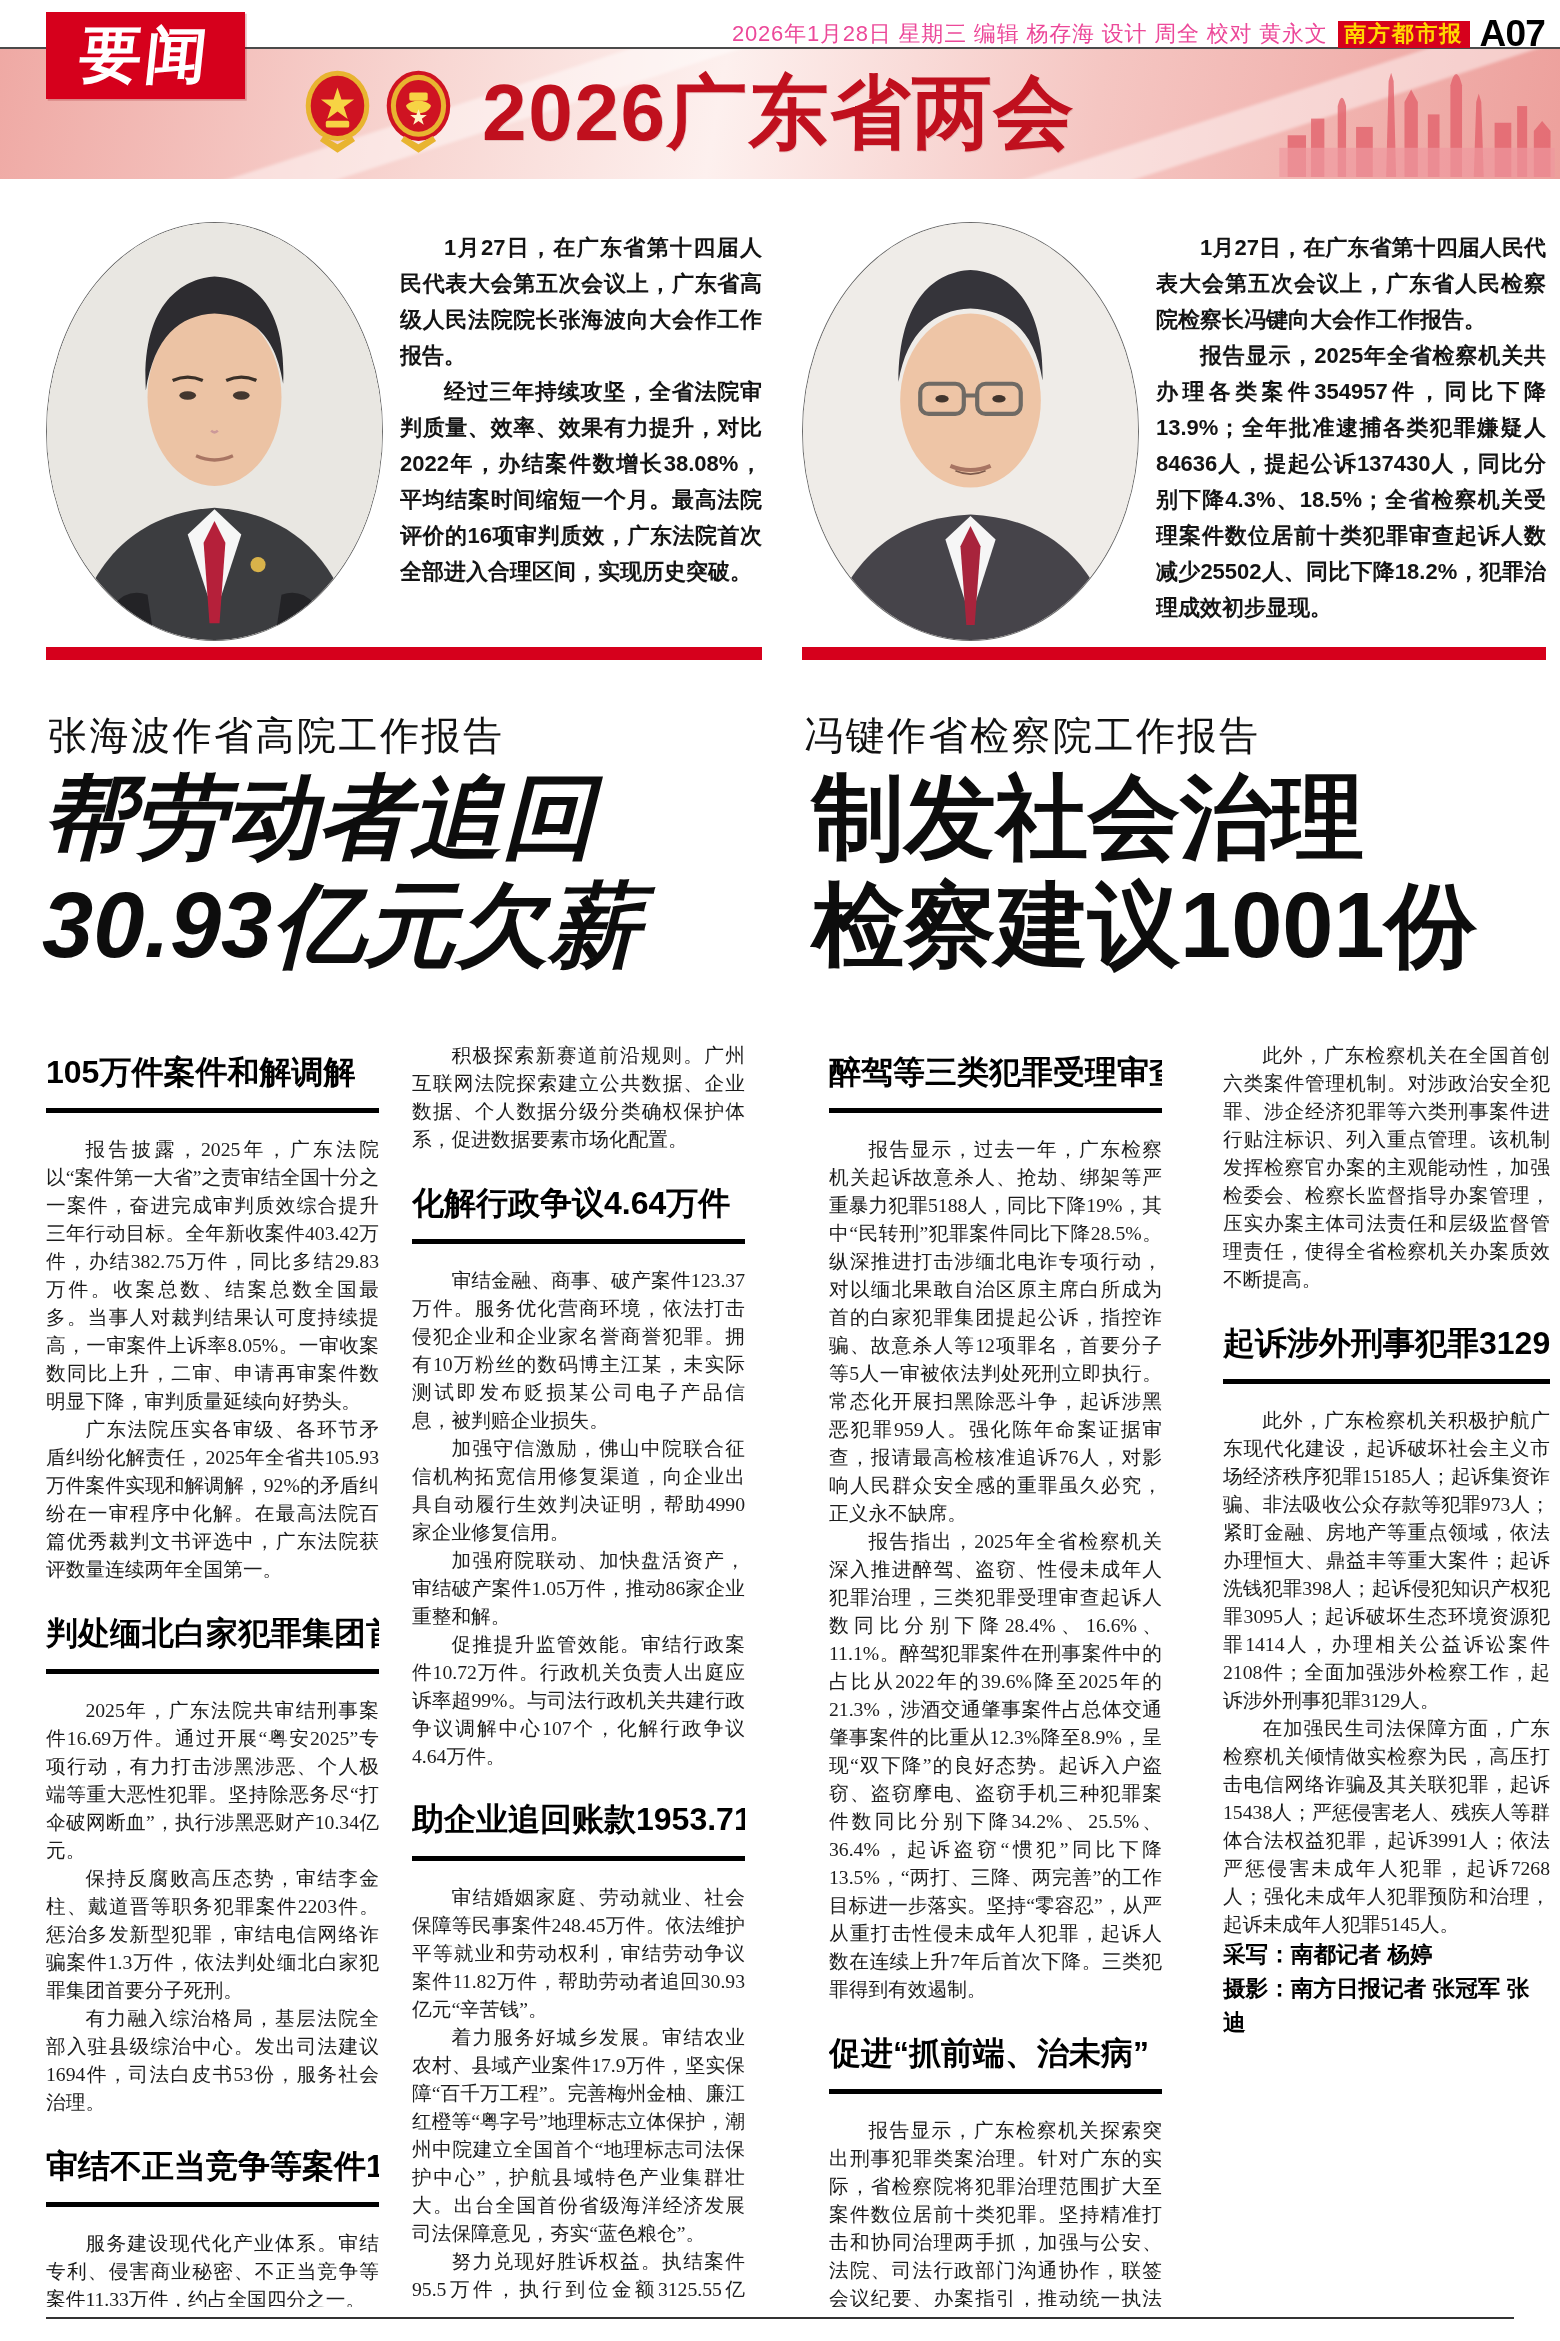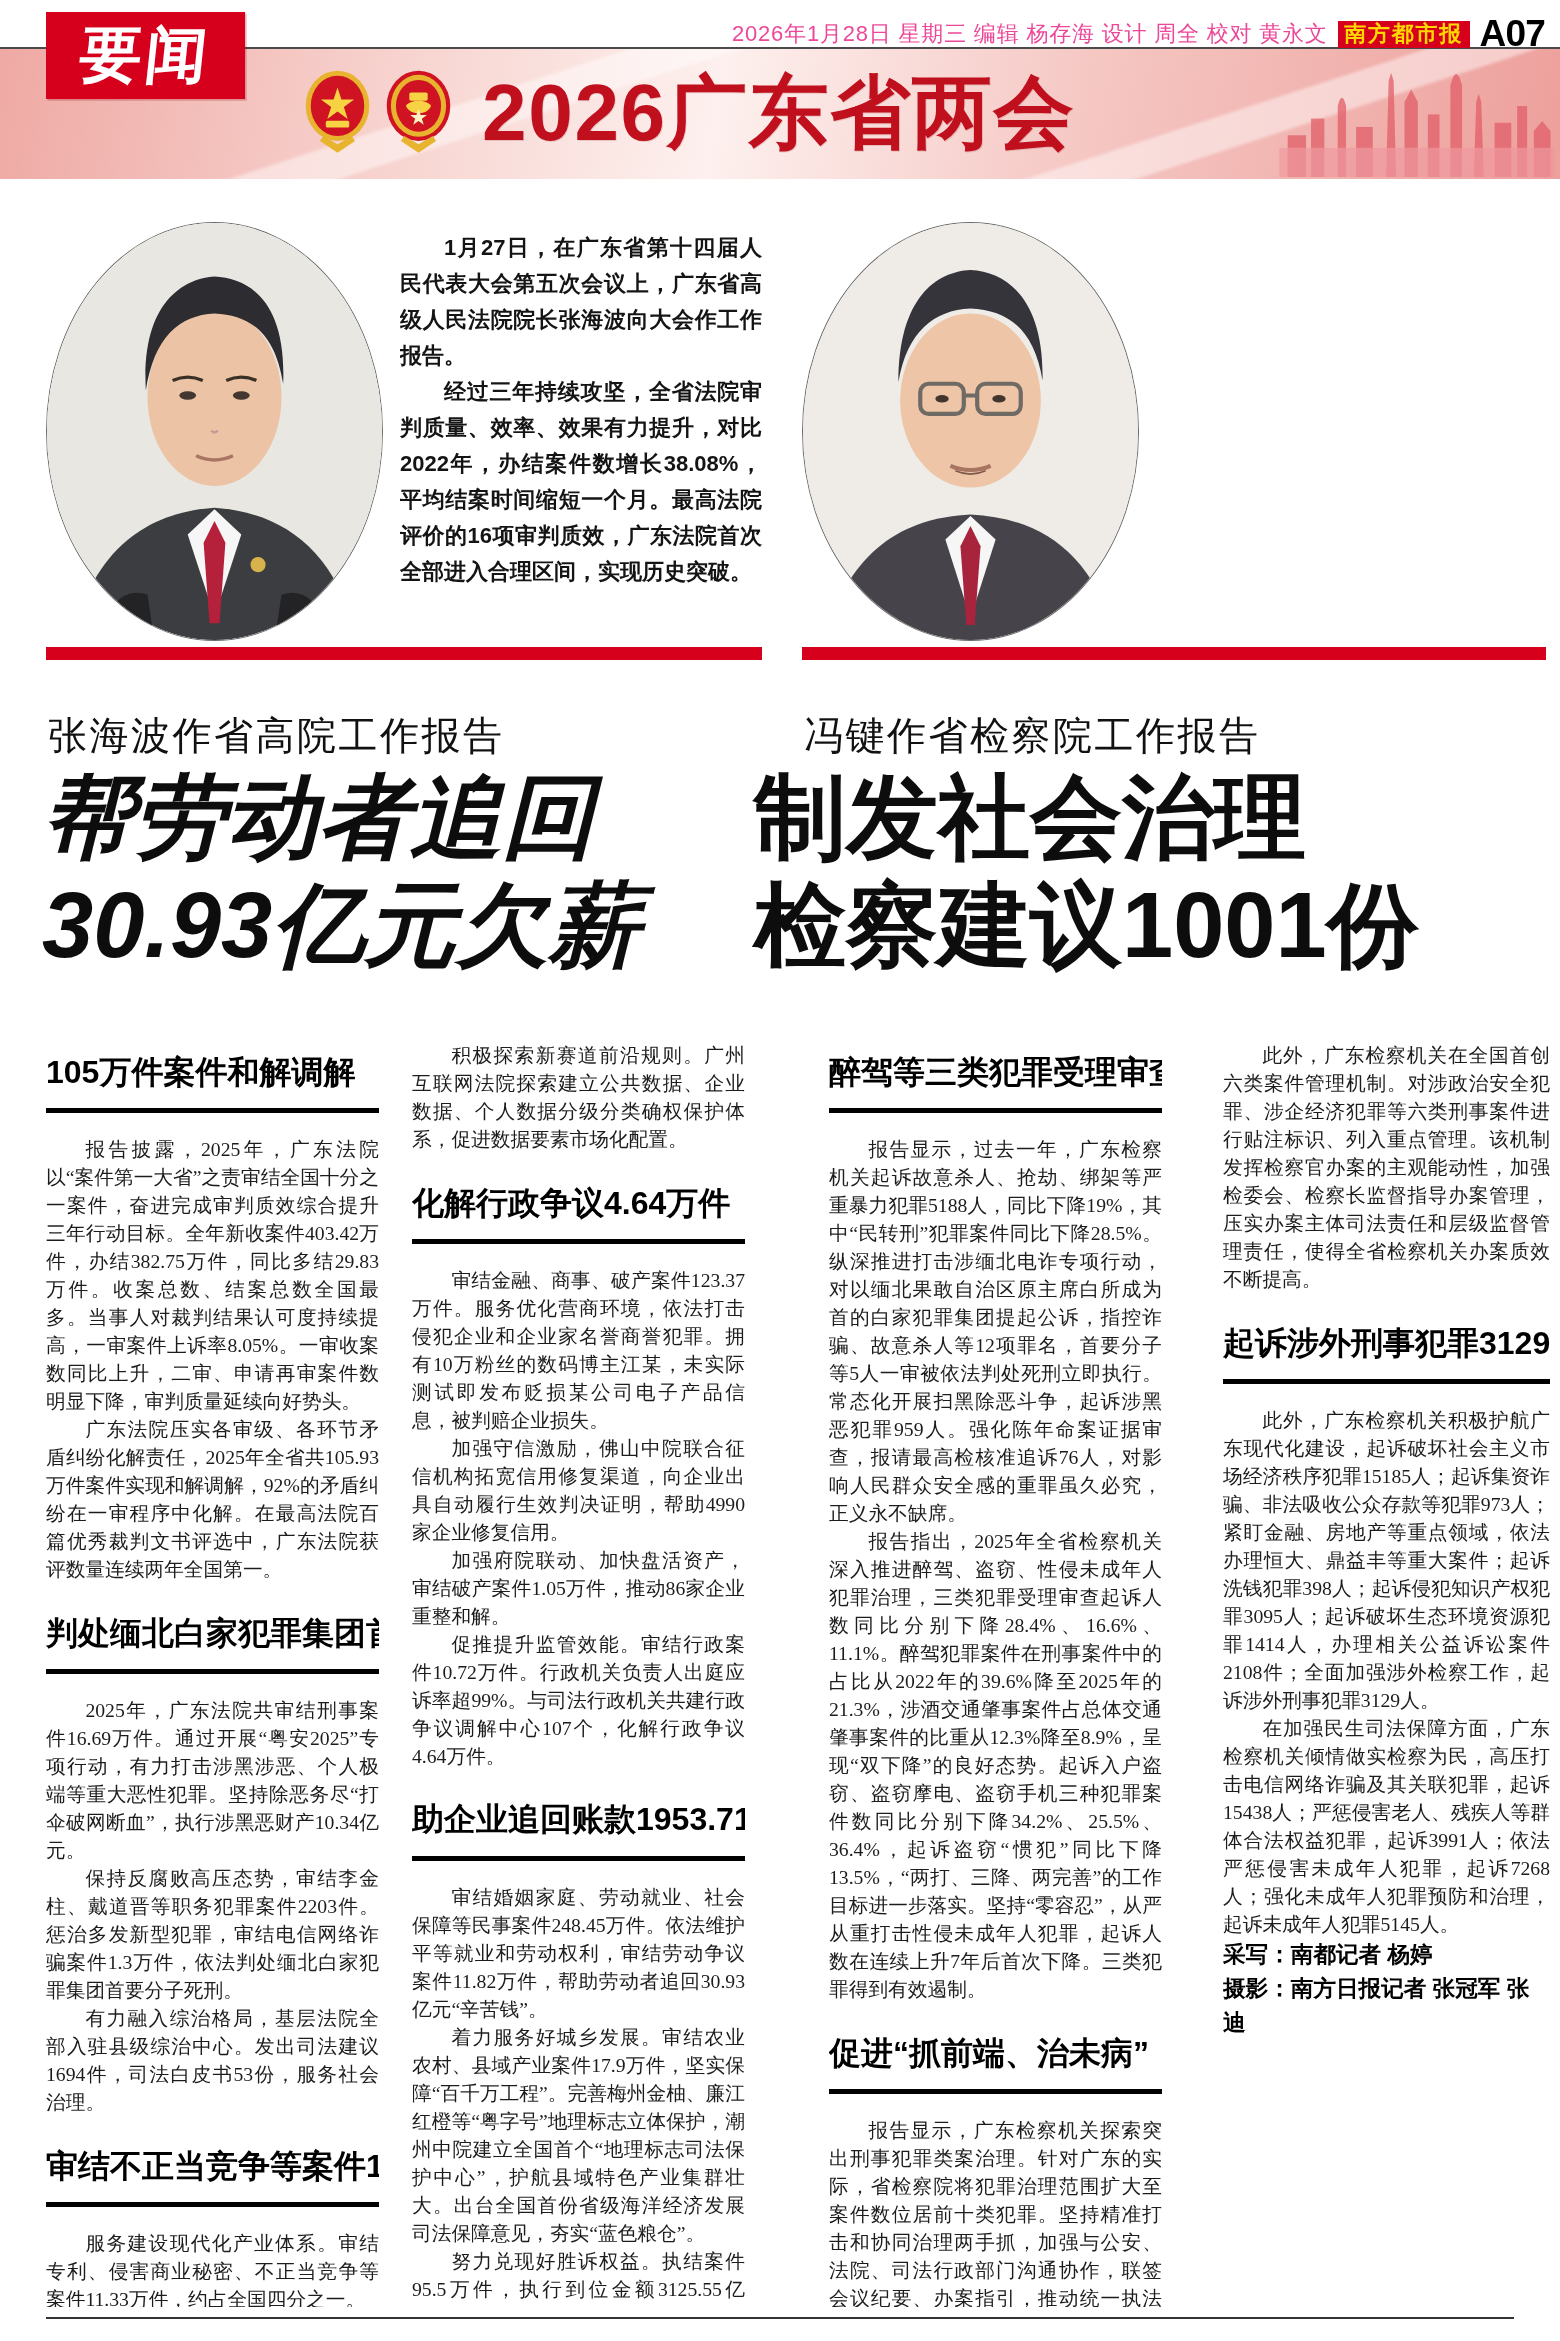--- a/index.html
+++ b/index.html
@@ -55,21 +55,21 @@
   .red-bar{position:absolute;top:647px;height:12.6px;background:#d6001c;}
   .red-bar.left{left:46px;width:716px;}
   .red-bar.right{left:802px;width:744px;}
   
   .kicker{position:absolute;top:709px;font-size:39px;font-weight:500;color:#111;letter-spacing:2.5px;}
   .kicker.left{left:48px;}
   .kicker.right{left:804px;}
   .headline{position:absolute;top:764px;font-weight:900;color:#0d0d0d;line-height:1.17;letter-spacing:0;}
   .headline .hl{font-size:92px;white-space:nowrap;}
   .headline.left{left:42px;font-style:italic;}
-  .headline.right{left:754px;}
+  .headline.right{left:812px;}
   
   .bodycol{position:absolute;top:1041px;height:1266px;overflow:hidden;}
   .col1{left:46px;width:333px;}
   .col2{left:412px;width:333px;}
   .col3{left:829px;width:333px;}
   .col4{left:1223px;width:327px;}
   .bodycol .para{
     margin:0;font-size:19.7px;line-height:28px;text-align:justify;text-indent:2em;
     color:#1c1c1c;font-family:"Liberation Serif","DejaVu Serif",serif;
   }
@@ -186,20 +186,24 @@
         <rect x="140" y="192" width="52" height="36" rx="10"></rect>
         <rect x="208" y="192" width="52" height="36" rx="10"></rect>
         <line x1="192" y1="206" x2="208" y2="206"></line>
       </g>
       <ellipse cx="166" cy="210" rx="8" ry="4.5" fill="#42362e"></ellipse>
       <ellipse cx="234" cy="210" rx="8" ry="4.5" fill="#42362e"></ellipse>
       <path d="M176,290 Q200,300 224,290" stroke="#a87563" stroke-width="5" fill="none"></path>
       <path d="M182,296 Q200,304 218,296" stroke="#7d5a4c" stroke-width="2" fill="none"></path>
     </svg>
   </div>
+  <div class="intro">
+      <p class="para">1月27日，在广东省第十四届人民代表大会第五次会议上，广东省人民检察院检察长冯键向大会作工作报告。</p>
+      <p class="para">报告显示，2025年全省检察机关共办理各类案件354957件，同比下降13.9%；全年批准逮捕各类犯罪嫌疑人84636人，提起公诉137430人，同比分别下降4.3%、18.5%；全省检察机关受理案件数位居前十类犯罪审查起诉人数减少25502人、同比下降18.2%，犯罪治理成效初步显现。</p>
+    </div>
 </div>
 
 <div class="red-bar left"></div>
 <div class="red-bar right"></div>
 
 <div class="kicker left">张海波作省高院工作报告</div>
 <div class="kicker right">冯键作省检察院工作报告</div>
 
 <div class="headline left">
   <div class="hl">帮劳动者追回</div>

